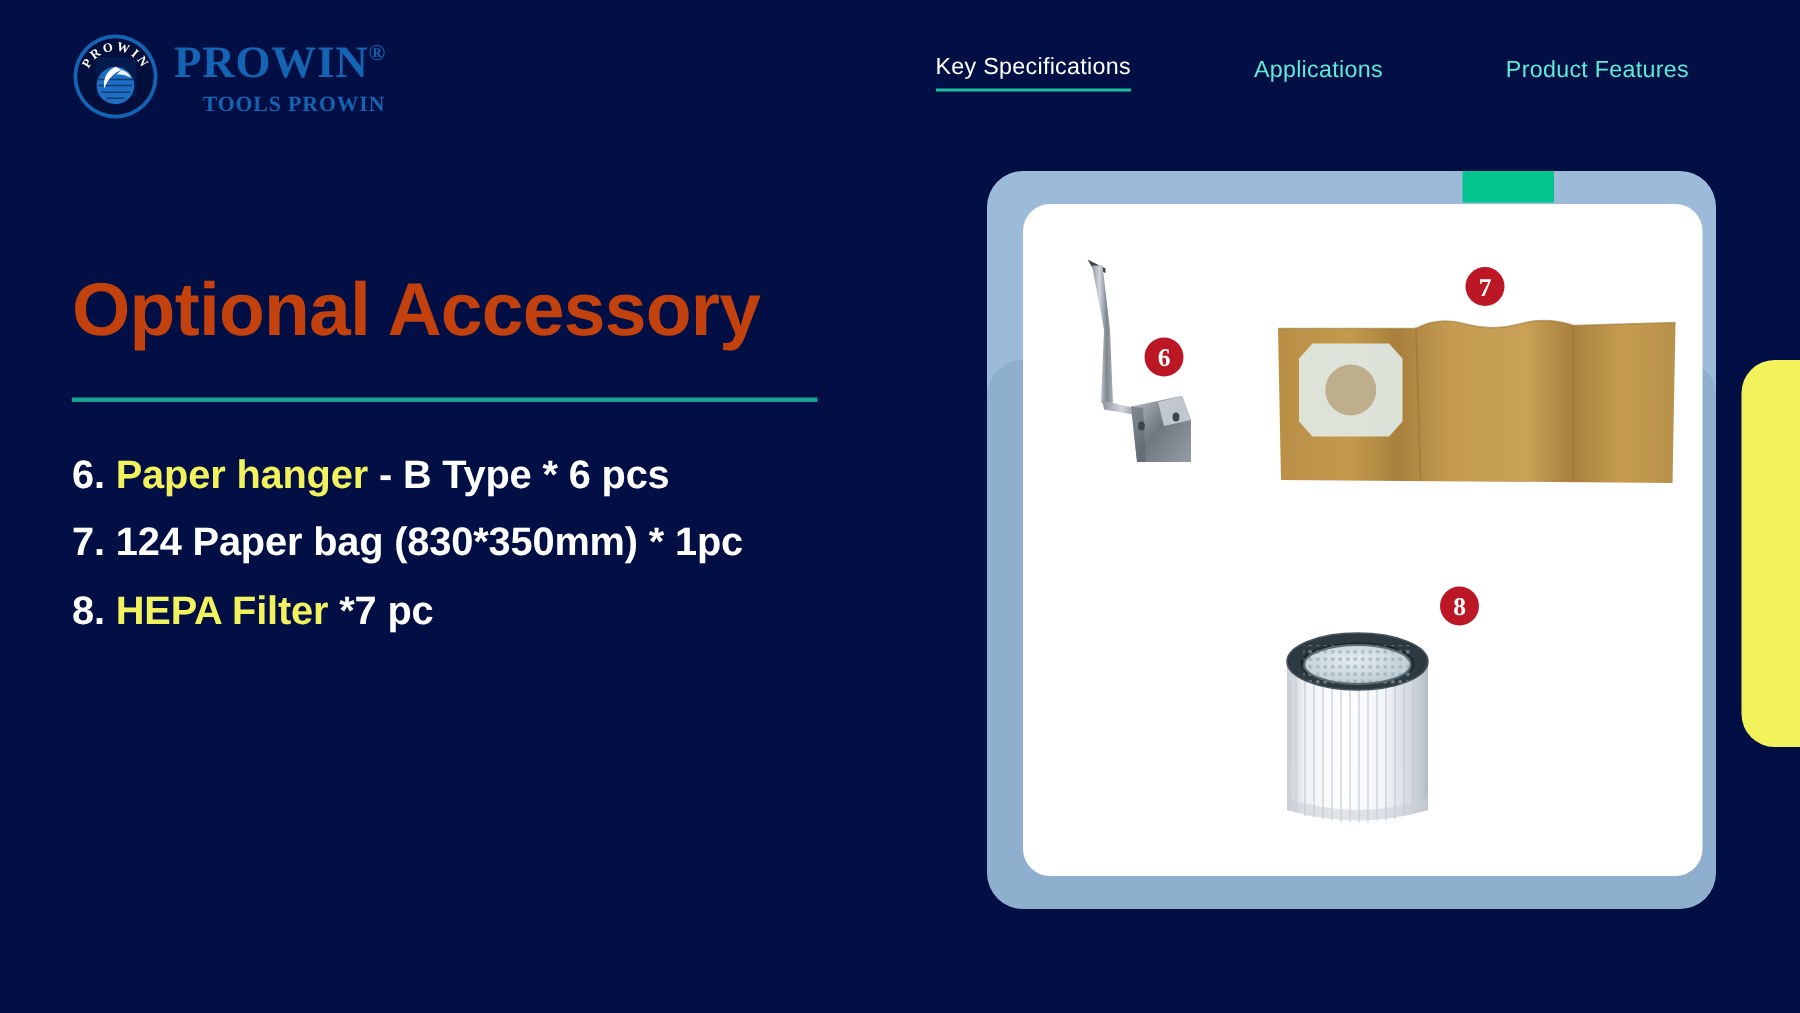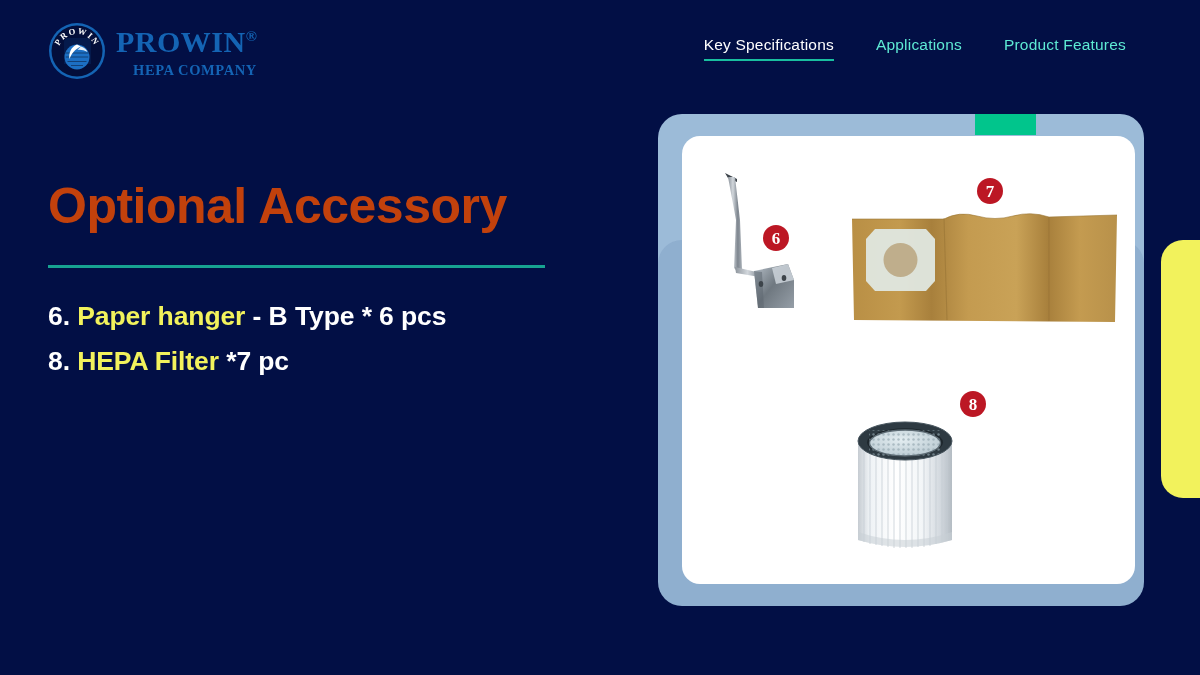--- a/index.html
+++ b/index.html
@@ -71,22 +71,22 @@
     letter-spacing: 0.6px;
     color: #1464b4;
     margin-top: 6px;
   }
 
   .nav {
     position: absolute;
     right: 74px;
     top: 36px;
     display: flex;
-    align-items: flex-start;
-    gap: 42px;
+    align-items: flex-end;
+    gap: 82px;
   }
   .nav-item {
     font-size: 15.5px;
     color: #5eead4;
     letter-spacing: 0.2px;
     padding-bottom: 5px;
     white-space: nowrap;
     cursor: pointer;
   }
   .nav-item.active {
@@ -243,39 +243,42 @@
           </text>
           <path d="M16 42 L16 20 Q16 16 21 16 L38 16 Q43 16 43 21 L43 42 Z" fill="#1464b4" opacity="0.15"></path>
           <circle cx="29" cy="35" r="12.5" fill="#1c6fc4"></circle>
           <path d="M17.5 31 H40.5 M17.8 35 H40.2 M19.5 39.5 H38.5 M23 43.5 H35" stroke="#0e2a52" stroke-width="0.9" fill="none" opacity="0.75"></path>
           <path d="M29 22.5 C 23 25 20.5 31 21.5 37 C 24 31 27 27 33 24.5 Z" fill="#ffffff"></path>
           <path d="M33 24.5 C 36.5 25.5 38.5 27.5 39.5 30 C 36 28 32.5 27.3 29.5 27.8 Z" fill="#ffffff" opacity="0.9"></path>
         </svg>
       </div>
       <div class="brand-text">
         <div class="brand-name"><span>PROWIN</span><span class="reg">®</span></div>
-        <div class="brand-sub">HEPA COMPANY</div>
+        <div class="brand-sub">TOOLS PROWIN</div>
       </div>
     </div>
 
     <nav class="nav">
       <div class="nav-item active">Key Specifications</div>
       <div class="nav-item">Applications</div>
       <div class="nav-item">Product Features</div>
     </nav>
   </div>
 
   <div class="left-col">
     <h1 class="page-title">Optional Accessory</h1>
     <div class="divider"></div>
 
     <ul class="spec-list">
       <li class="spec-item">
         <span>6.</span>
         <span class="hl">Paper hanger</span><span> - B Type * 6 pcs</span>
+      </li>
+      <li class="spec-item">
+        <span>7.</span><span> 124 Paper bag (830*350mm) * 1pc</span>
       </li>
       <li class="spec-item">
         <span>8.</span>
         <span class="hl">HEPA Filter</span><span> *7 pc</span>
       </li>
     </ul>
   </div>
 
   <div class="panel-frame">
     <div class="panel-frame-shade"></div>

